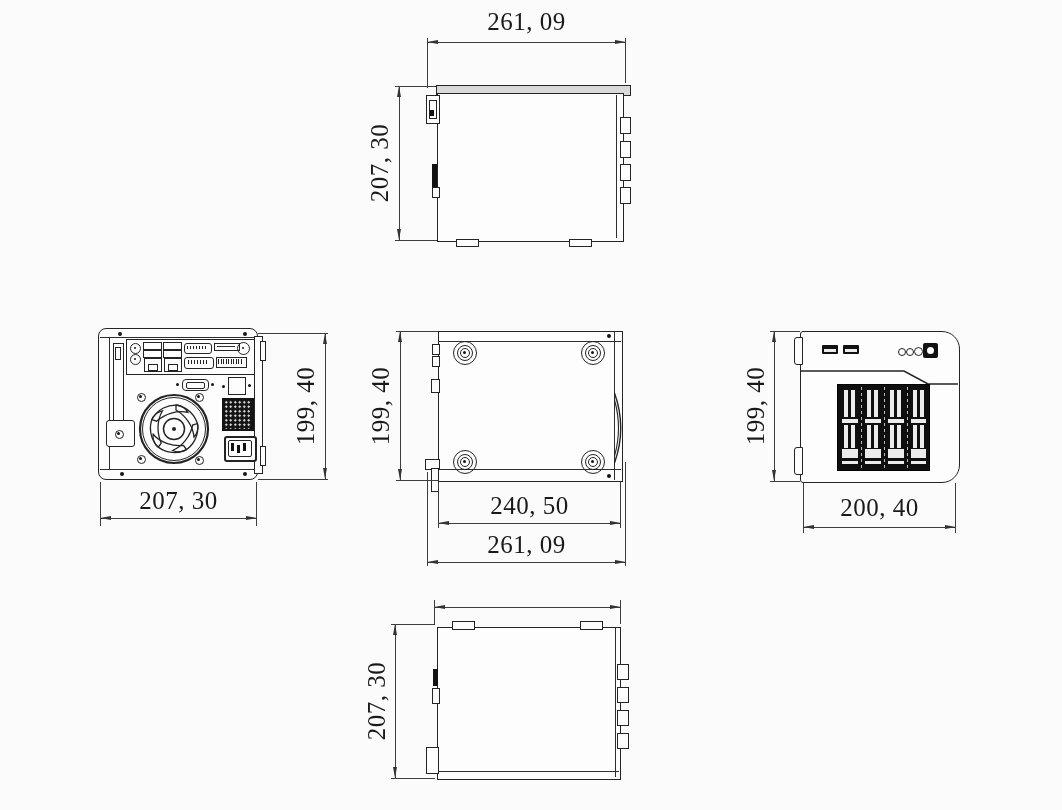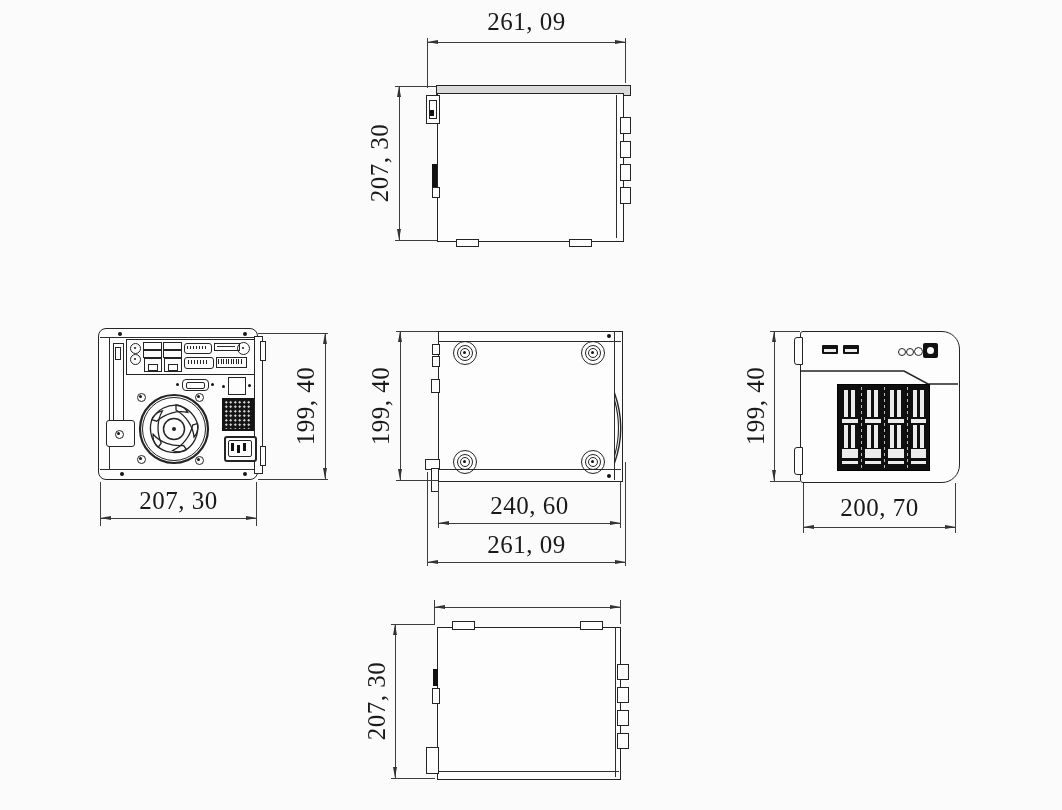--- a/index.html
+++ b/index.html
@@ -212,21 +212,21 @@
     <path d="M1.5 8 Q9.5 36 1.5 64" fill="none" stroke="#242424" stroke-width="1.1"></path>
   </svg>
 
   <div class="dim rot" style="left:1px;top:106px">199, 40</div>
   <div class="dln" style="left:16px;top:31px;width:42px;height:1px"></div>
   <div class="dln" style="left:16px;top:180px;width:42px;height:1px"></div>
   <div class="dln" style="left:20px;top:31px;width:1px;height:149px"></div>
   <div class="ar au" style="left:18px;top:31px"></div>
   <div class="ar ad" style="left:18px;top:169px"></div>
 
-  <div class="dim" style="left:58px;top:192px;width:183px">240, 60</div>
+  <div class="dim" style="left:58px;top:192px;width:183px">240, 50</div>
   <div class="dln" style="left:58px;top:182px;width:1px;height:46px"></div>
   <div class="dln" style="left:240px;top:182px;width:1px;height:46px"></div>
   <div class="dln" style="left:58px;top:223px;width:183px;height:1px"></div>
   <div class="ar al" style="left:58px;top:221px"></div>
   <div class="ar arr" style="left:230px;top:221px"></div>
 
   <div class="dim" style="left:47px;top:231px;width:199px">261, 09</div>
   <div class="dln" style="left:47px;top:172px;width:1px;height:94px"></div>
   <div class="dln" style="left:245px;top:162px;width:1px;height:104px"></div>
   <div class="dln" style="left:47px;top:262px;width:199px;height:1px"></div>
@@ -297,21 +297,21 @@
     <div class="sep" style="left:46px;top:2px;height:81px"></div>
     <div class="sep" style="left:69px;top:2px;height:81px"></div>
   </div>
 
   <div class="dim rot" style="left:16px;top:106px">199, 40</div>
   <div class="dln" style="left:30px;top:31px;width:30px;height:1px"></div>
   <div class="dln" style="left:30px;top:181px;width:30px;height:1px"></div>
   <div class="dln" style="left:34px;top:31px;width:1px;height:150px"></div>
   <div class="ar au" style="left:32px;top:31px"></div>
   <div class="ar ad" style="left:32px;top:170px"></div>
-  <div class="dim" style="left:63px;top:194px;width:153px">200, 70</div>
+  <div class="dim" style="left:63px;top:194px;width:153px">200, 40</div>
   <div class="dln" style="left:63px;top:183px;width:1px;height:50px"></div>
   <div class="dln" style="left:215px;top:183px;width:1px;height:50px"></div>
   <div class="dln" style="left:63px;top:227px;width:153px;height:1px"></div>
   <div class="ar al" style="left:63px;top:225px"></div>
   <div class="ar arr" style="left:205px;top:225px"></div>
 </div>
 
 <div class="v" style="left:370px;top:570px;width:290px;height:240px">
   <div class="dln" style="left:64px;top:30px;width:1px;height:24px"></div>
   <div class="dln" style="left:250px;top:30px;width:1px;height:24px"></div>

